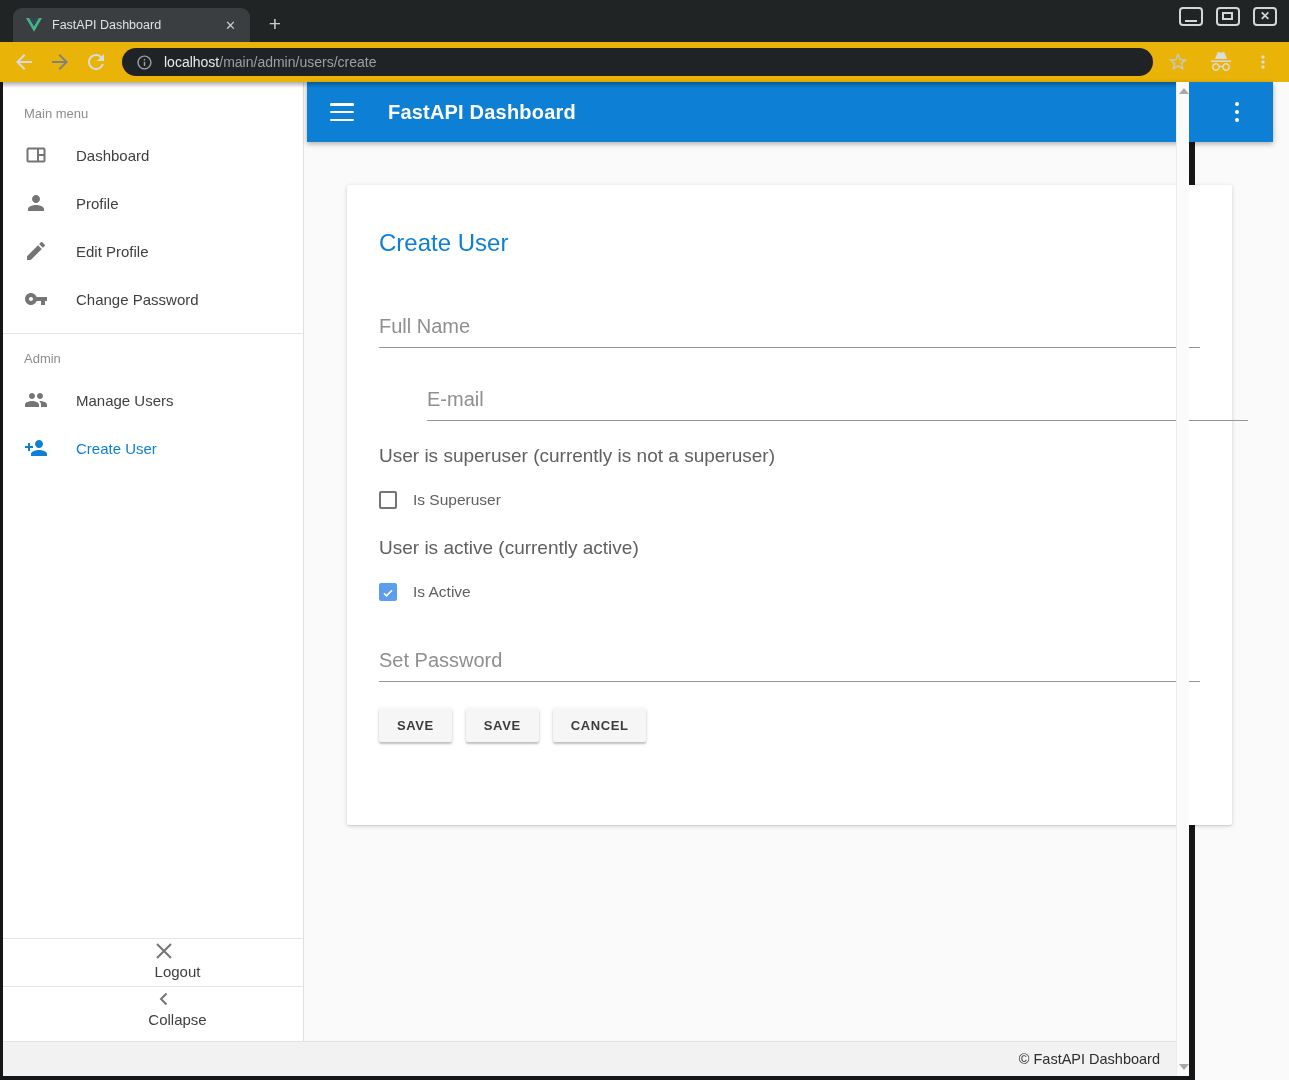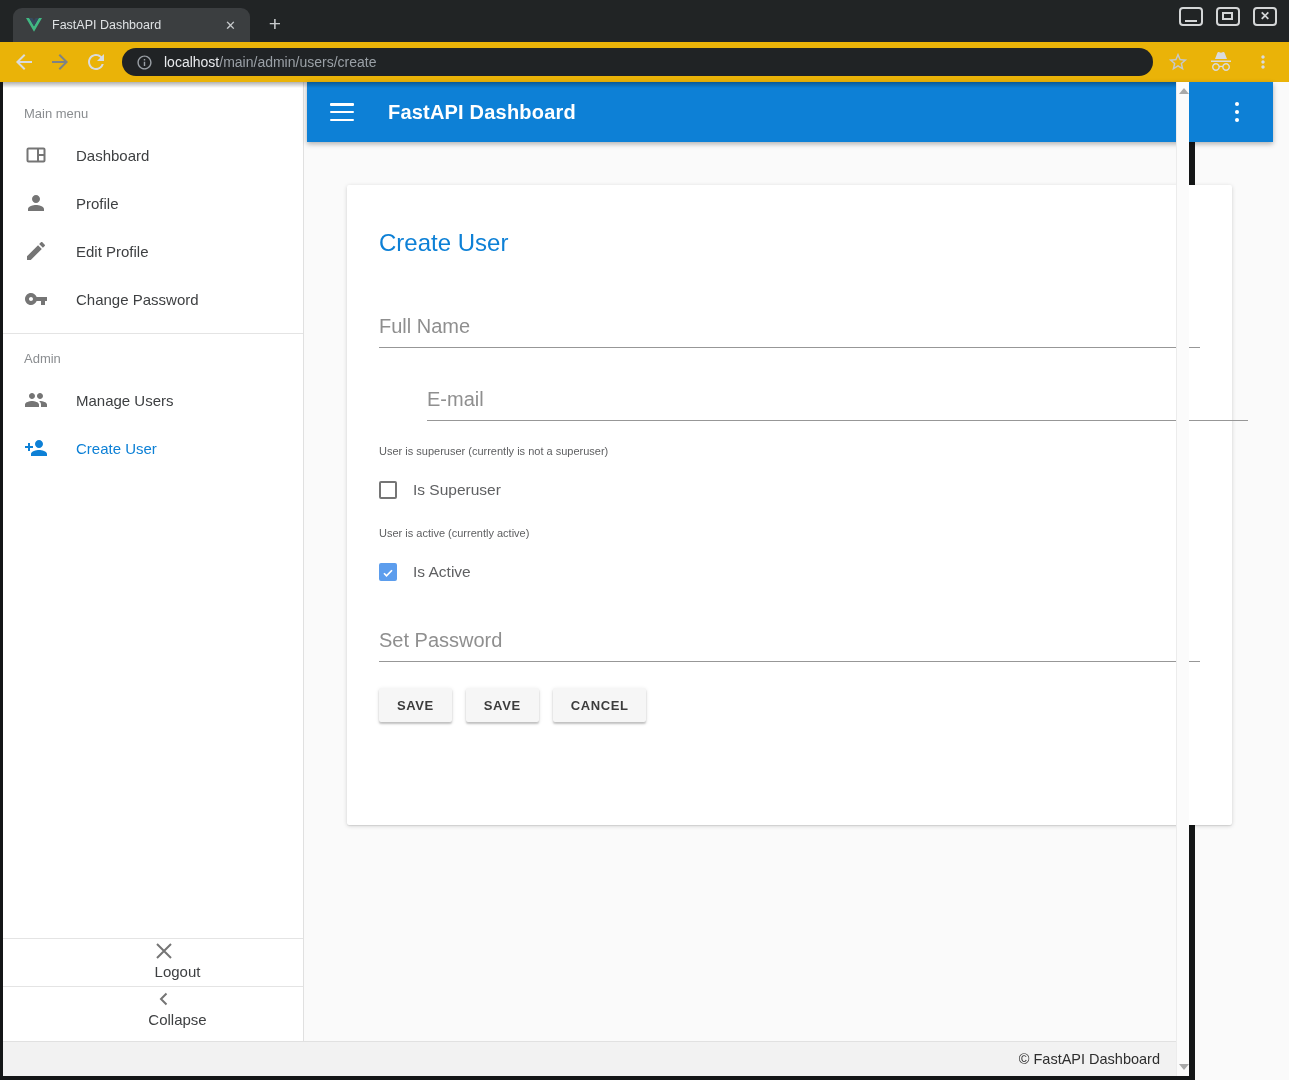--- a/index.html
+++ b/index.html
@@ -49,21 +49,21 @@
   .appbar-dots i { width:4.5px; height:4.5px; border-radius:50%; background:#fff; }
 
   .card { position:absolute; left:344px; top:103px; width:885px; min-height:640px; background:#fff; border-radius:2px; box-shadow:0 1px 4px rgba(0,0,0,0.16), 0 1px 1px rgba(0,0,0,0.08); padding:43px 32px 39px; z-index:6; }
   .card h1 { font-size:24px; font-weight:400; color:#0d80d6; line-height:29px; }
   .fld { display:block; width:100%; border:none; outline:none; background:transparent; font-family:"Liberation Sans",sans-serif; font-size:20px; color:#212121; border-bottom:1px solid #979797; padding:2px 0 9px; border-radius:0; }
   .fld::placeholder { color:#8f8f8f; opacity:1; }
   .fld.first { margin-top:56px; }
   .fld.gap { margin-top:38px;margin-left:48px; }
   .fld.pw { margin-top:46px; }
   .fld.pw2 { margin-top:42px; }
-  .hint { font-size:11px; color:#5f6062; margin-top:24px; }
+  .hint { font-size:19px; color:#5f6062; margin-top:24px; }
   .hint.second { margin-top:28px; }
   .cb-row { display:flex; align-items:center; margin-top:24px; }
   .cb { width:18px; height:18px; border:2px solid #757575; border-radius:2px; background:#fff; flex:0 0 auto; cursor:pointer; }
   .cb.checked { border-color:#5c9ded; background:#5c9ded; }
   .cb svg { display:none; }
   .cb.checked svg { display:block; }
   .cb-label { font-size:15.5px; color:#5f6062; margin-left:16px; }
   .btn-row { margin-top:26px; display:flex; }
   .btn { height:34px; padding:0 18px; margin-right:14px; background:#f6f6f6; border:none; border-radius:2px; font-family:"Liberation Sans",sans-serif; font-size:13px; font-weight:bold; letter-spacing:0.6px; color:#3c3c3c; box-shadow:0 2px 2px rgba(0,0,0,0.20), 0 1px 4px rgba(0,0,0,0.10); cursor:pointer; }
 

